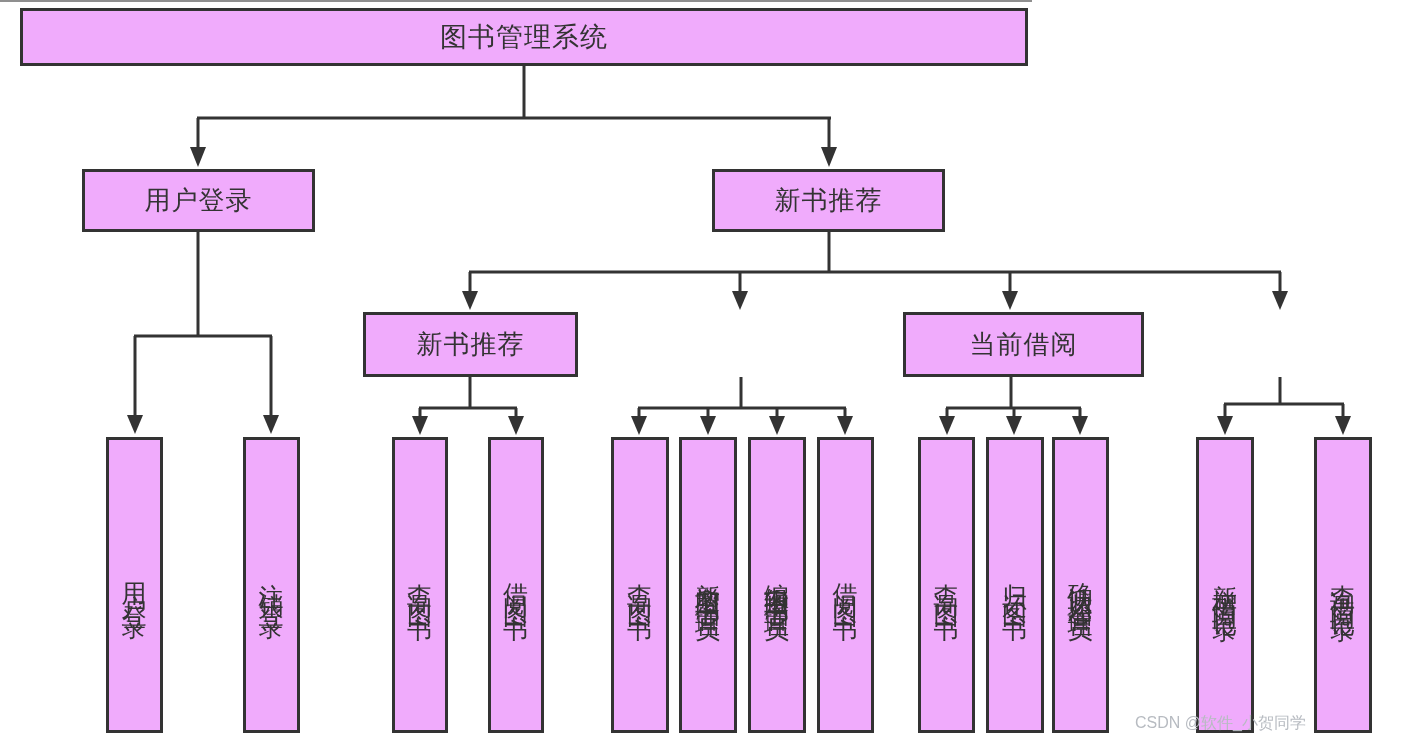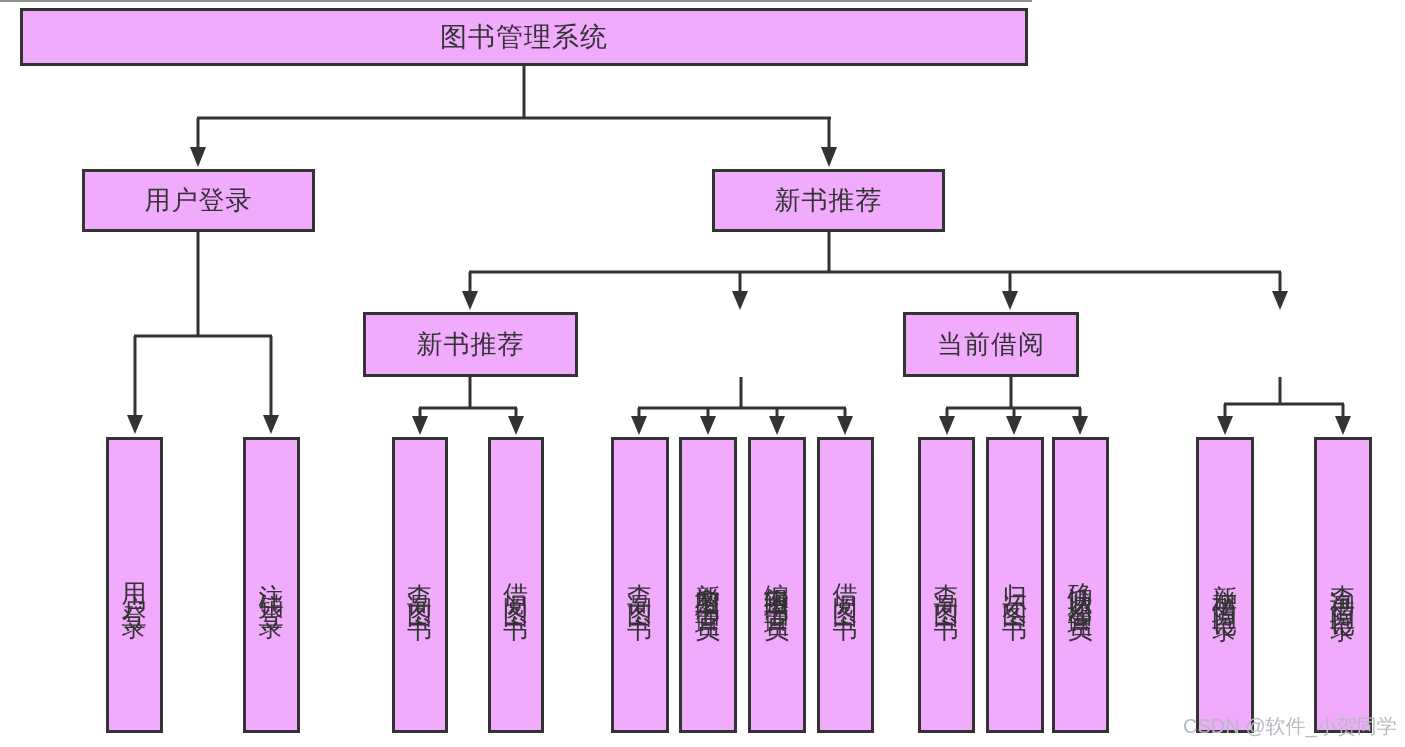--- a/index.html
+++ b/index.html
@@ -15,21 +15,21 @@
     position:absolute; box-sizing:border-box; background:#f0abfc;
     border:3px solid #333333; display:flex; align-items:center; justify-content:center;
   }
   .hbox { font-size:26px; letter-spacing:1px; }
   .b-root { left:20px; top:8px; width:1008px; height:58px; font-size:27px; }
   .b-login { left:82px;  top:169px; width:233px; height:63px; }
   .b-mgmt  { left:712px; top:169px; width:233px; height:63px; }
   .l3 { top:312px; height:65px; }
   .b-rec { left:363px; width:215px; }
   .b-bor { left:633px; width:215px; }
-  .b-cur { left:903px; width:176px; }
+  .b-cur { left:903px; width:241px; }
   .b-his { left:1173px; width:214px; }
   .vbox { top:437px; height:296px; font-size:25px; }
   .vbox span {
     writing-mode:vertical-rl; text-orientation:mixed;
     line-height:1.2; letter-spacing:11px;
   }
   .vbox.med span  { letter-spacing:7px; }
   .vbox.long span { letter-spacing:5px; }
   .v1  { left:106px;  width:57px; }
   .v2  { left:243px;  width:57px; }
@@ -38,22 +38,22 @@
   .v5  { left:611px;  width:58px; }
   .v6  { left:679px;  width:58px; }
   .v7  { left:748px;  width:58px; }
   .v8  { left:817px;  width:57px; }
   .v9  { left:918px;  width:57px; }
   .v10 { left:986px;  width:58px; }
   .v11 { left:1052px; width:57px; }
   .v12 { left:1196px; width:58px; }
   .v13 { left:1314px; width:58px; }
   .watermark {
-    position:absolute; left:1183px; top:713px;
-    font-size:20px; color:#b7bbc1; white-space:nowrap;
+    position:absolute; left:1135px; top:713px;
+    font-size:16px; color:#b7bbc1; white-space:nowrap;
   }
 </style>
 </head>
 <body>
 
 <div class="stage">
 
   <div class="topline"></div>
 
   <svg class="wires" width="1405" height="747" viewBox="0 0 1405 747">

